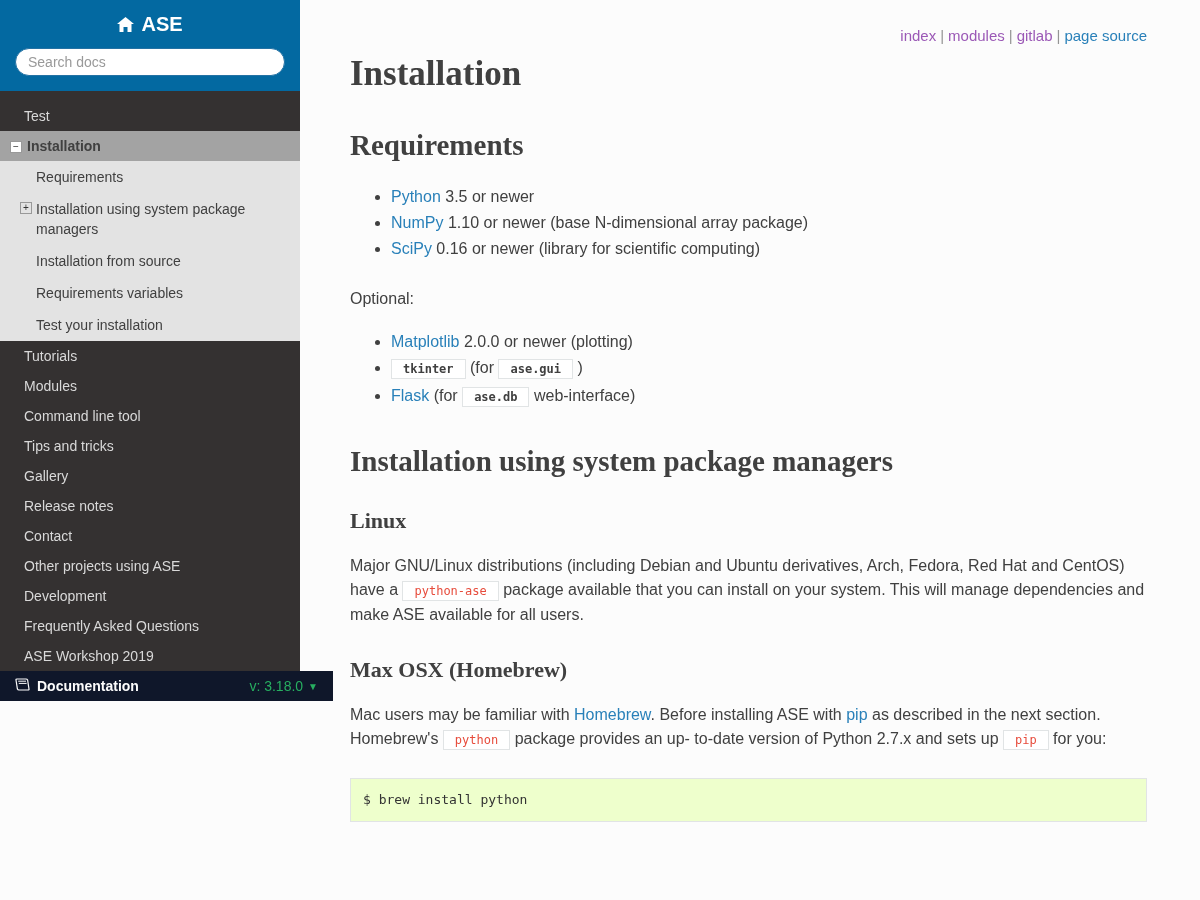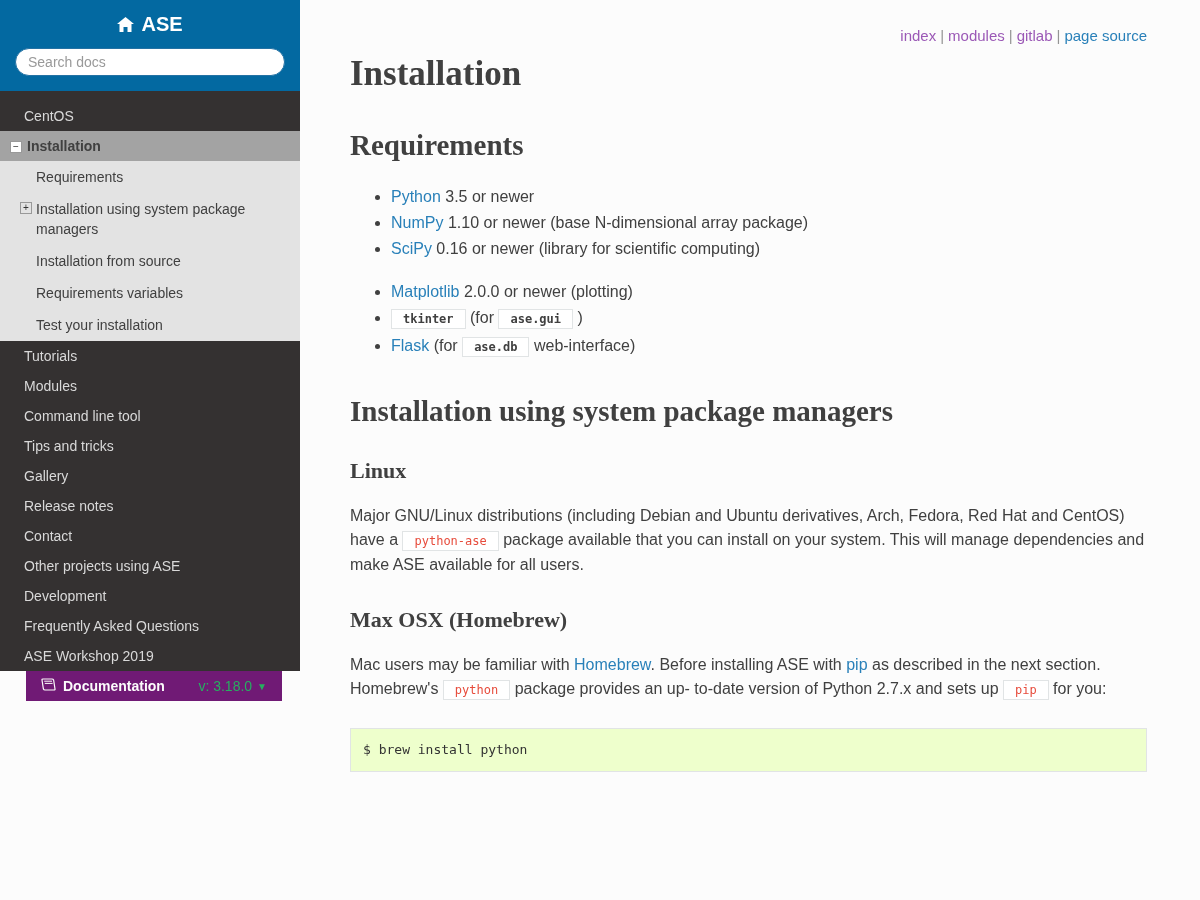--- a/index.html
+++ b/index.html
@@ -25,22 +25,22 @@
                   padding:6px 24px 6px 10px; position:relative; cursor:pointer; line-height:18px; }
   .expander { display:inline-block; width:12px; height:12px; border:1px solid #999;
               font-size:10px; line-height:10px; text-align:center; color:#333;
               vertical-align:1px; margin-right:5px; font-weight:normal; background:#fff; }
 
   .subnav { background:#e3e3e3; }
   .subnav-item { display:block; padding:6px 24px 6px 36px; color:#404040;
                  cursor:pointer; line-height:20px; position:relative; }
   .subnav-item .expander { position:absolute; left:20px; top:9px; background:#e3e3e3; }
 
-  .version-bar { width:256px; background:#701a75; color:#fcfcfc; padding:7px 15px;
-                 display:flex; align-items:center; font-size:14px; cursor:pointer;margin-left:26px; }
+  .version-bar { width:333px; background:#0f172a; color:#fcfcfc; padding:7px 15px;
+                 display:flex; align-items:center; font-size:14px; cursor:pointer; }
   .version-bar .doc-label { font-weight:bold; margin-left:7px; }
   .version-val { margin-left:auto; color:#27ae60; }
   .caret { display:inline-block; margin-left:5px; color:#27ae60; font-size:10px; vertical-align:1px; }
 
   
   .main { position:absolute; left:300px; top:0; width:900px; padding:24px 53px 0 50px;
           font-size:16px; line-height:24px; }
   .topnav { text-align:right; font-size:15px; margin-bottom:6px; }
   .topnav a { text-decoration:none; cursor:pointer; }
   .lnk-visited { color:#9b59b6; }
@@ -86,21 +86,21 @@
           </svg>
       </span>
       <span>ASE</span>
     </div>
     <div class="search-wrap">
       <input class="search-input" type="text" placeholder="Search docs" style="">
     </div>
   </div>
 
   <div class="nav">
-    <span class="nav-item">CentOS</span>
+    <span class="nav-item">Test</span>
 
     <div class="current-item">
       <span class="expander">−</span><span>Installation</span>
     </div>
 
     <div class="subnav">
       <span class="subnav-item">Requirements</span>
       <span class="subnav-item">
         <span class="expander">+</span><span>Installation using system package managers</span>
       </span>
@@ -144,20 +144,21 @@
   <h1>Installation</h1>
 
   <h2>Requirements</h2>
 
   <ul>
     <li><a class="body-link">Python</a><span> 3.5 or newer</span></li>
     <li><a class="body-link">NumPy</a><span> 1.10 or newer (base N-dimensional array package)</span></li>
     <li><a class="body-link">SciPy</a><span> 0.16 or newer (library for scientific computing)</span></li>
   </ul>
 
+  <p class="opt-para">Optional:</p>
 
   <ul>
     <li><a class="body-link">Matplotlib</a><span> 2.0.0 or newer (plotting)</span></li>
     <li><code class="xref">tkinter</code><span> (for </span><code class="xref">ase.gui</code><span> )</span></li>
     <li><a class="body-link">Flask</a><span> (for </span><code class="xref">ase.db</code><span> web-interface)</span></li>
   </ul>
 
   <h2>Installation using system package managers</h2>
 
   <h3>Linux</h3>

